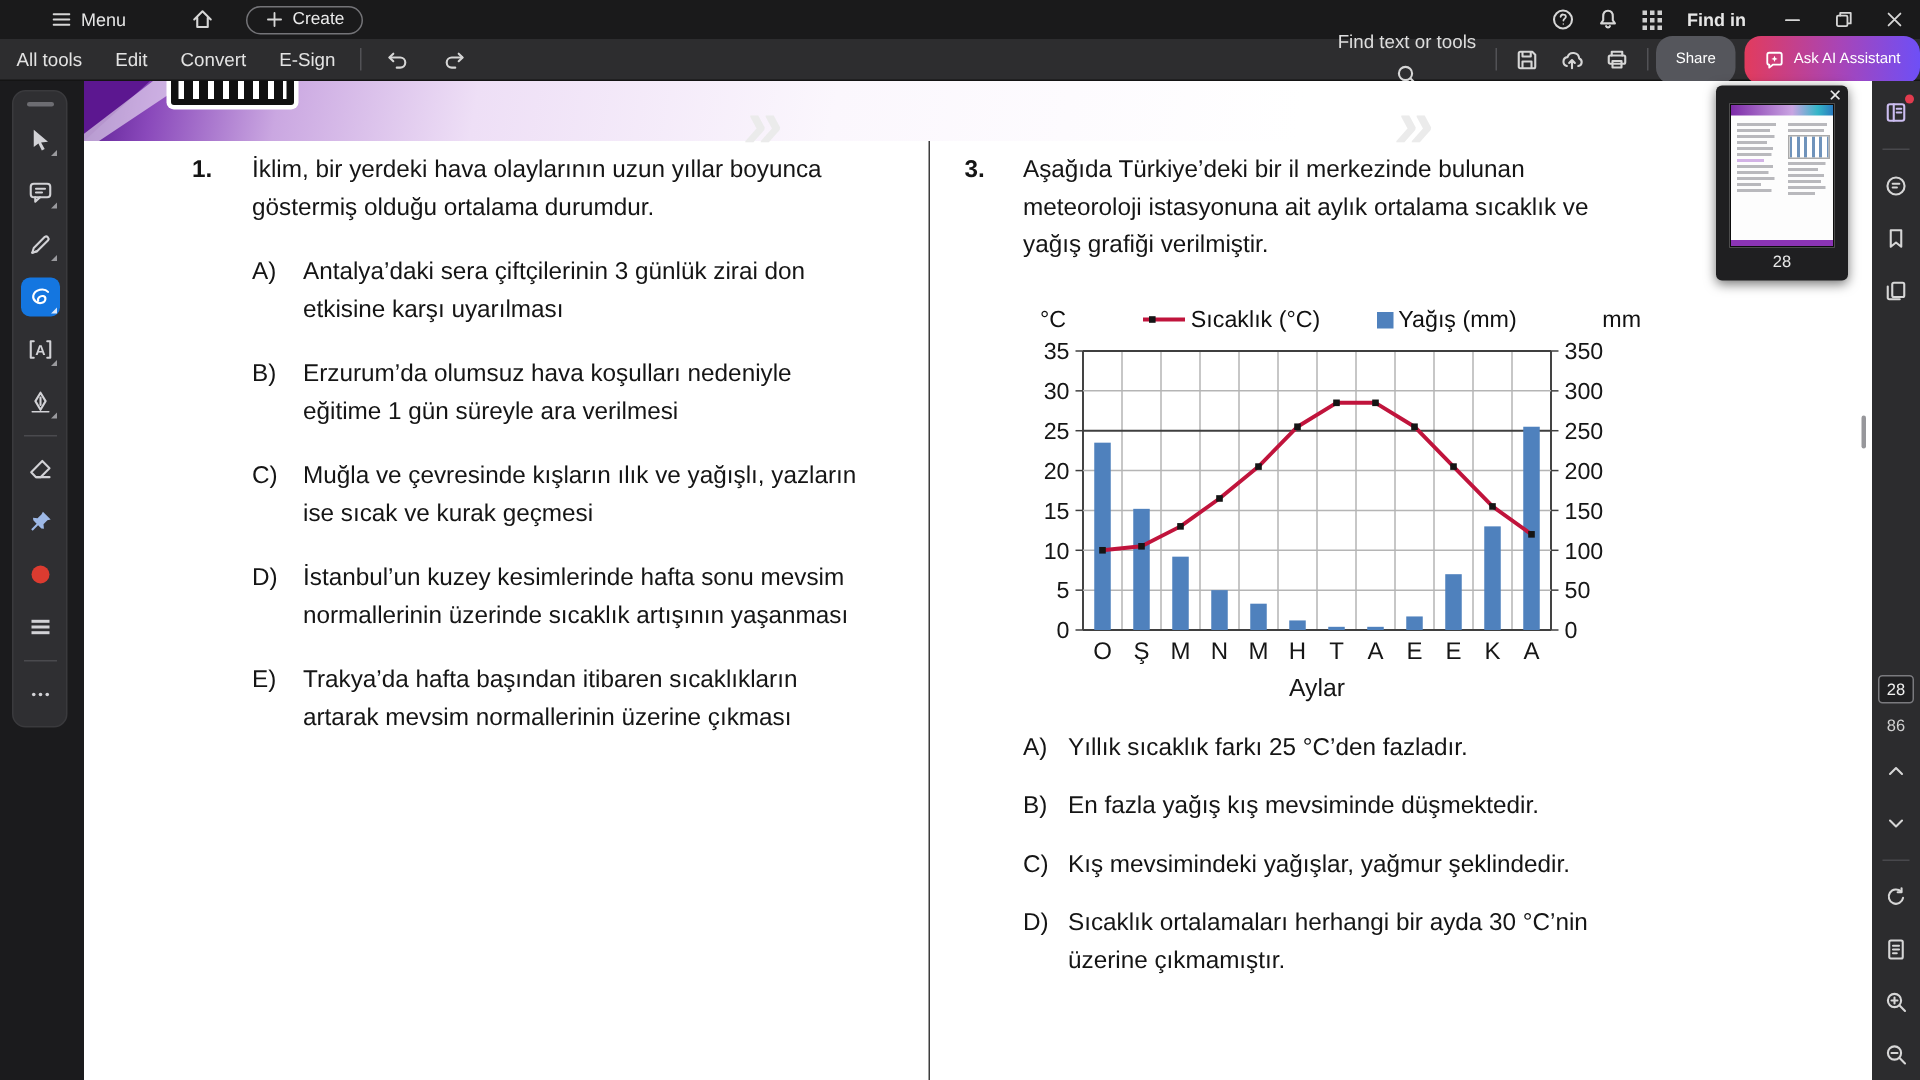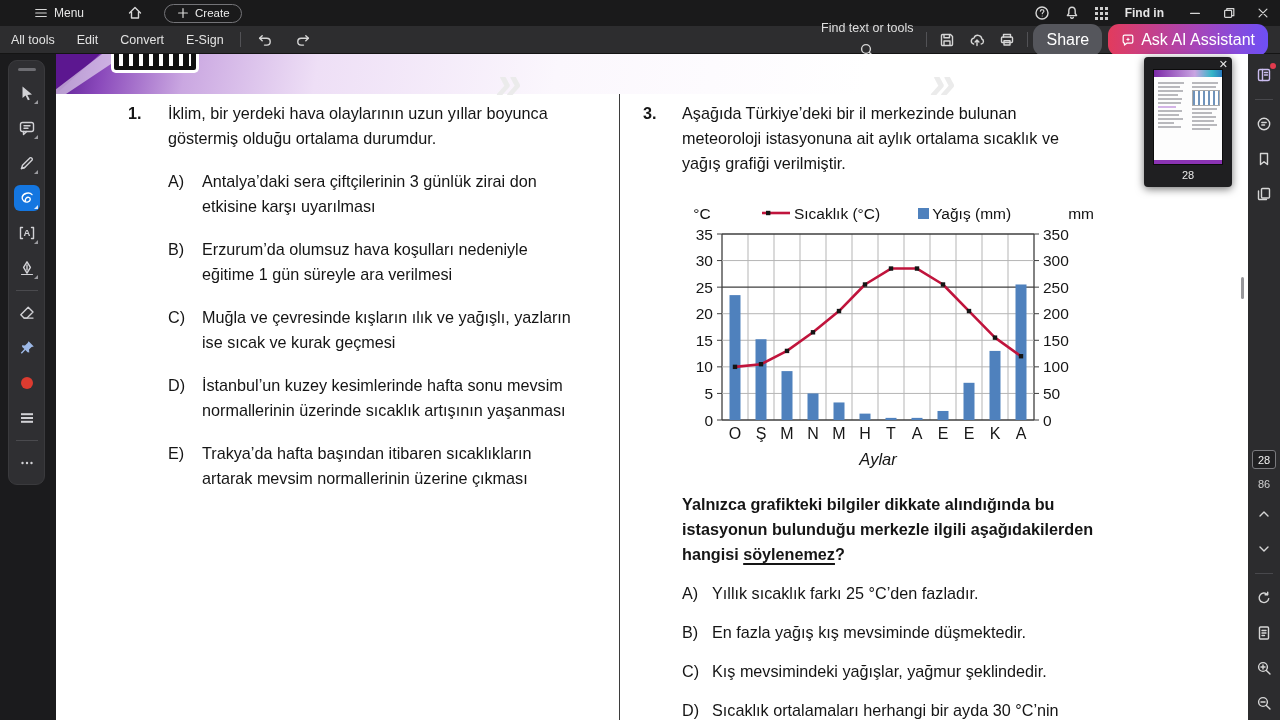--- a/index.html
+++ b/index.html
@@ -18,23 +18,23 @@
   #create-btn{margin-left:12px;border:1px solid #747478;border-radius:13px;height:19px;display:flex;align-items:center;gap:5px;padding:0 11px;font-size:11.5px;color:#ececec;}
   .win-ctl{width:34px;height:26px;display:flex;align-items:center;justify-content:center;}
   #signin{font-weight:bold;margin:0 14px 0 10px;font-size:12px;}
   .tb-icons{display:flex;align-items:center;gap:4px;}
 
   
   #toolbar{height:28px;background:#2d2d2f;display:flex;align-items:center;color:#e3e3e3;font-size:12.5px;border-bottom:1px solid #141414;}
   .tool-link{padding:0 11px;height:28px;display:flex;align-items:center;}
   .vsep{width:1px;height:15px;background:#525256;margin:0 5px;}
   #find{display:flex;align-items:center;gap:7px;padding:0 8px;color:#dedede;flex-direction:column;}
-  .pill{height:32px;border-radius:11px;display:flex;align-items:center;gap:6px;padding:0 13px;font-size:16px;color:#fff;}
+  .pill{height:32px;border-radius:11px;display:flex;align-items:center;gap:6px;padding:0 13px;font-size:10px;color:#fff;}
   #share-btn{background:#55565c;}
-  #askai-btn{background:linear-gradient(90deg,#e23b5d 0%,#a745b8 55%,#6e4ff6 100%);margin:0 12px 0 6px;justify-content:flex-end;}
+  #askai-btn{background:linear-gradient(90deg,#e23b5d 0%,#a745b8 55%,#6e4ff6 100%);margin:0 0 0 6px;justify-content:flex-end;}
 
   
   #main{position:relative;height:666px;display:flex;}
   #left-rail{width:56px;background:#1b1b1d;position:relative;flex:none;}
   #tools-panel{position:absolute;left:8px;top:6px;width:37px;background:#2f2f32;border:1px solid #3a3a3d;border-radius:9px;
     display:flex;flex-direction:column;align-items:center;padding:7px 0 8px;gap:9px;}
   .tool{width:26px;height:26px;display:flex;align-items:center;justify-content:center;position:relative;border-radius:6px;}
   .tool.selected{background:#1476e0;}
   .tool .corner{position:absolute;right:2px;bottom:2px;width:0;height:0;border-left:4px solid transparent;border-bottom:4px solid #9a9a9e;}
   .tool.selected .corner{border-bottom-color:#dce9fb;}
@@ -99,21 +99,21 @@
   
   #chart{margin-top:26px;width:412px;}
   #chart-top{display:flex;align-items:center;font-size:15.5px;color:#111;height:22px;}
   #unitC{width:40px;text-align:center;}
   #legend{flex:1;display:flex;align-items:center;justify-content:center;gap:38px;}
   .lg-item{display:flex;align-items:center;gap:3px;}
   .swatch-bar{width:11px;height:11px;background:#4f81bd;display:inline-block;}
   #unitmm{width:44px;text-align:right;}
   .tick{font-size:15.5px;fill:#161616;font-family:"Liberation Sans",sans-serif;}
   .month{font-size:16px;fill:#161616;font-family:"Liberation Sans",sans-serif;}
-  #xlabel{text-align:center;font-size:16.5px;color:#161616;margin-top:1px;width:392px;font-style:italic;}
+  #xlabel{text-align:center;font-size:16.5px;color:#161616;margin-top:1px;width:392px;}
 </style>
 </head>
 <body>
 
 <div id="titlebar">
   <div class="tb-item btn">
     <svg class="ic small" viewBox="0 0 16 16">
         <path d="M2 4h12M2 8h12M2 12h12"></path>
       </svg>
     <span>Menu</span>
@@ -490,23 +490,20 @@
                     <text x="209" y="215" text-anchor="middle" class="month">T</text>
                     <text x="235" y="215" text-anchor="middle" class="month">A</text>
                     <text x="261" y="215" text-anchor="middle" class="month">E</text>
                     <text x="287" y="215" text-anchor="middle" class="month">E</text>
                     <text x="313" y="215" text-anchor="middle" class="month">K</text>
                     <text x="339" y="215" text-anchor="middle" class="month">A</text>
                   </svg>
                 <div id="xlabel">Aylar</div>
               </div>
 
-              <div class="qprompt" style="margin-top:20px">
-                <span>Yalnızca grafikteki bilgiler dikkate alındığında bu istasyonun bulunduğu merkezle ilgili aşağıdakilerden hangisi </span><span class="uline">söylenemez</span><span>?</span>
-              </div>
 
               <div style="margin-top:8px">
                 <div class="opt">
                   <span class="optletter">A)</span>
                   <span class="opttext">Yıllık sıcaklık farkı 25 °C’den fazladır.</span>
                 </div>
                 <div class="opt">
                   <span class="optletter">B)</span>
                   <span class="opttext">En fazla yağış kış mevsiminde düşmektedir.</span>
                 </div>

